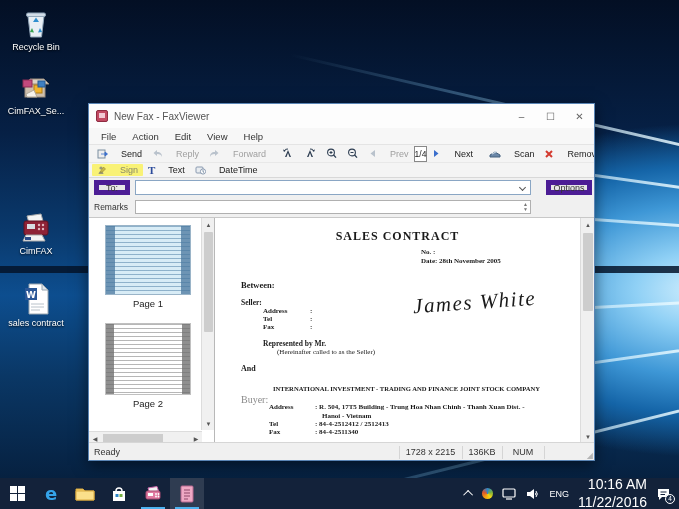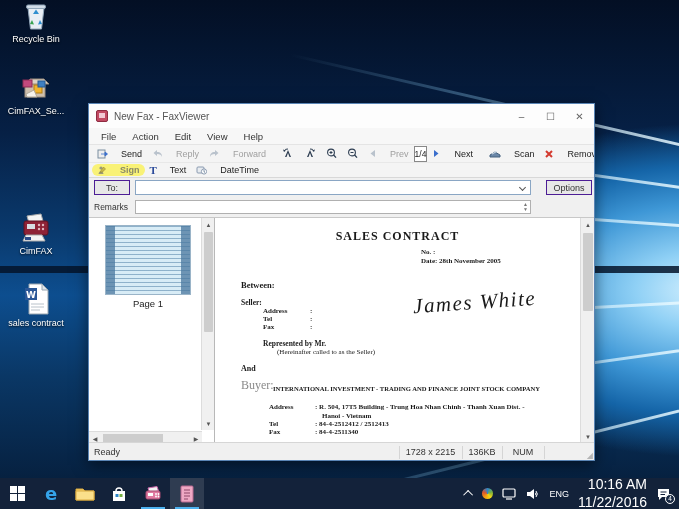--- a/index.html
+++ b/index.html
@@ -50,24 +50,24 @@
 
   #menubar { position:absolute; left:0; top:24px; right:0; height:17px; background:#f7f7f7; border-bottom:1px solid #e4e4e4; display:flex; align-items:center; padding-left:4px; }
   .menuitem { font-size:9.5px; color:#333; padding:0 8px; }
 
   #toolbar1 { position:absolute; left:0; top:41px; right:0; height:17px; background:#f4f4f4; display:flex; align-items:center; padding-left:3px; overflow:hidden; white-space:nowrap; }
   #toolbar2 { position:absolute; left:0; top:58px; right:0; height:16px; background:#f4f4f4; border-top:1px solid #e8e8e8; display:flex; align-items:center; padding-left:3px; border-bottom:1px solid #d8d8d8; }
   .titem { display:inline-flex; align-items:center; gap:13px; font-size:9px; color:#222; padding:1px 5px; }
   .titem.disabled { color:#a0a0a0; }
   .tsep { width:1px; height:12px; background:#c9c9c9; margin:0 3px; }
   .pagebox { width:27px; height:16px; background:#fff; border:1px solid #888; font-size:8.5px; display:inline-flex; align-items:center; justify-content:center; color:#222; }
-  .sign-hl { background:#f9f276; border-radius:6px; color:#8a8a6a;font-weight:bold; }
+  .sign-hl { background:#f9f276; border-radius:1px; color:#8a8a6a; }
 
   #torow { position:absolute; left:0; top:74px; right:0; height:20px; }
-  .btn { background:#e7e7e7; border:1px solid #4c1d95; font-size:9px; color:#333; display:flex; align-items:center; justify-content:center; }
+  .btn { background:#e7e7e7; border:5px solid #4c1d95; font-size:9px; color:#333; display:flex; align-items:center; justify-content:center; }
   #to-btn { position:absolute; left:5px; top:2px; width:36px; height:15px; }
   #to-combo { position:absolute; left:46px; top:2px; width:396px; height:15px; background:#fff; border:1px solid #8aa6c4; }
   .combo-chev { position:absolute; right:5px; top:4px; width:5px; height:5px; border-right:1.2px solid #555; border-bottom:1.2px solid #555; transform:rotate(45deg); }
   #options-btn { position:absolute; left:457px; top:2px; width:46px; height:15px; }
   #remrow { position:absolute; left:0; top:94px; right:0; height:19px; }
   #remarks-label { position:absolute; left:5px; top:4px; font-size:8.5px; color:#333; }
   #remarks-input { position:absolute; left:46px; top:2px; width:396px; height:14px; background:#fff; border:1px solid #b0b0b0; }
   .spinner { position:absolute; right:2px; top:1px; font-size:5px; color:#777; line-height:5px; text-align:center; }
 
   #main { position:absolute; left:0; top:113px; right:0; height:225px; background:#fff; border-top:1px solid #c8c8c8; }
@@ -99,21 +99,21 @@
   #doc-no { left:206px; top:30px; font-weight:bold; font-size:7px; }
   #doc-date { left:206px; top:39px; font-weight:bold; font-size:7px; }
   #doc-between { left:26px; top:62px; font-weight:bold; font-size:8.5px; }
   #doc-seller { left:26px; top:80px; font-weight:bold; font-size:7.5px; }
   .doc-l { left:48px; font-weight:bold; font-size:7px; }
   .doc-c { left:95px; font-weight:bold; font-size:7px; }
   #doc-signature { left:198px; top:72px; font-size:21px; font-style:italic; letter-spacing:1.5px; transform:rotate(-4deg); font-family:"Liberation Serif", serif; }
   #doc-repr { left:48px; top:121px; font-weight:bold; font-size:7.5px; }
   #doc-herein { left:62px; top:130px; font-size:7px; }
   #doc-and { left:26px; top:146px; font-weight:bold; font-size:8px; }
-  #doc-buyer { left:26px; top:160px; font-size:12px; color:#8a8a8a; }
+  #doc-buyer { left:26px; top:176px; font-size:10px; color:#8a8a8a; }
   #doc-buyername { left:58px; top:167px; font-weight:bold; font-size:6.6px; }
   .doc-bl { left:54px; font-weight:bold; font-size:7px; }
   .doc-bv { left:100px; font-weight:bold; font-size:7px; }
 
   #statusbar { position:absolute; left:0; top:338px; right:0; height:19px; background:#f0f0f0; border-top:1px solid #d6d6d6; font-size:9px; color:#333; }
   .ssep { position:absolute; top:3px; width:1px; height:13px; background:#d5d5d5; }
   .sseg { position:absolute; top:4px; text-align:center; }
   .grip { position:absolute; right:1px; bottom:1px; font-size:8px; color:#b5b5b5; }
 
   svg { display:block; }
@@ -125,21 +125,21 @@
   <div id="wallpaper">
     <div class="beam" style="top:150px; transform:rotate(13deg);"></div>
     <div class="beam" style="top:190px; transform:rotate(8deg);"></div>
     <div class="beam" style="top:226px; transform:rotate(4deg);"></div>
     <div class="darkband"></div>
     <div class="beam" style="top:300px; transform:rotate(-3deg);"></div>
     <div class="beam" style="top:345px; transform:rotate(-8deg);"></div>
     <div class="beam" style="top:402px; transform:rotate(-14deg);"></div>
   </div>
 
-  <div class="dicon" style="left:2px; top:0;">
+  <div class="dicon" style="left:2px; top:8px;">
     <span>
       <svg width="30" height="32" viewBox="0 0 30 32">
         <path d="M7 8h16l-2.5 21H9.5z" fill="#e8eef4" stroke="#93a8bb" stroke-width="1"></path>
         <rect x="5.5" y="5" width="19" height="3.5" rx="1.5" fill="#d2dde8" stroke="#93a8bb" stroke-width="1"></rect>
         <path d="M12 14l3-4.5 3 4.5z" fill="#2f8fcf"></path>
         <path d="M11 20l-2 4 4 .5z" fill="#38a34f"></path>
         <path d="M19 20l2 4-4 .5z" fill="#2f8fcf"></path>
       </svg>
     </span>
     <div class="dlabel">Recycle Bin</div>
@@ -365,20 +365,24 @@
         <div class="spinner">▲<br>▼</div>
       </div>
     </div>
 
     <div id="main">
 
       <div id="thumbpanel">
         <div class="thumb" style="top:7px;">
           <div class="thumbimg1"></div>
           <div class="thumbcap">Page 1</div>
+        </div>
+        <div class="thumb" style="top:105px;">
+          <div class="thumbimg2"></div>
+          <div class="thumbcap">Page 2</div>
         </div>
         <div class="vscroll" style="right:0; height:212px;">
           <div class="varrow" style="top:0;">▲</div>
           <div class="vthumb" style="top:14px; height:100px;"></div>
           <div class="varrow" style="bottom:0;">▼</div>
         </div>
         <div id="hscroll">
           <div class="harrow" style="left:0;">◀</div>
           <div class="hthumb"></div>
           <div class="harrow" style="right:0;">▶</div>

